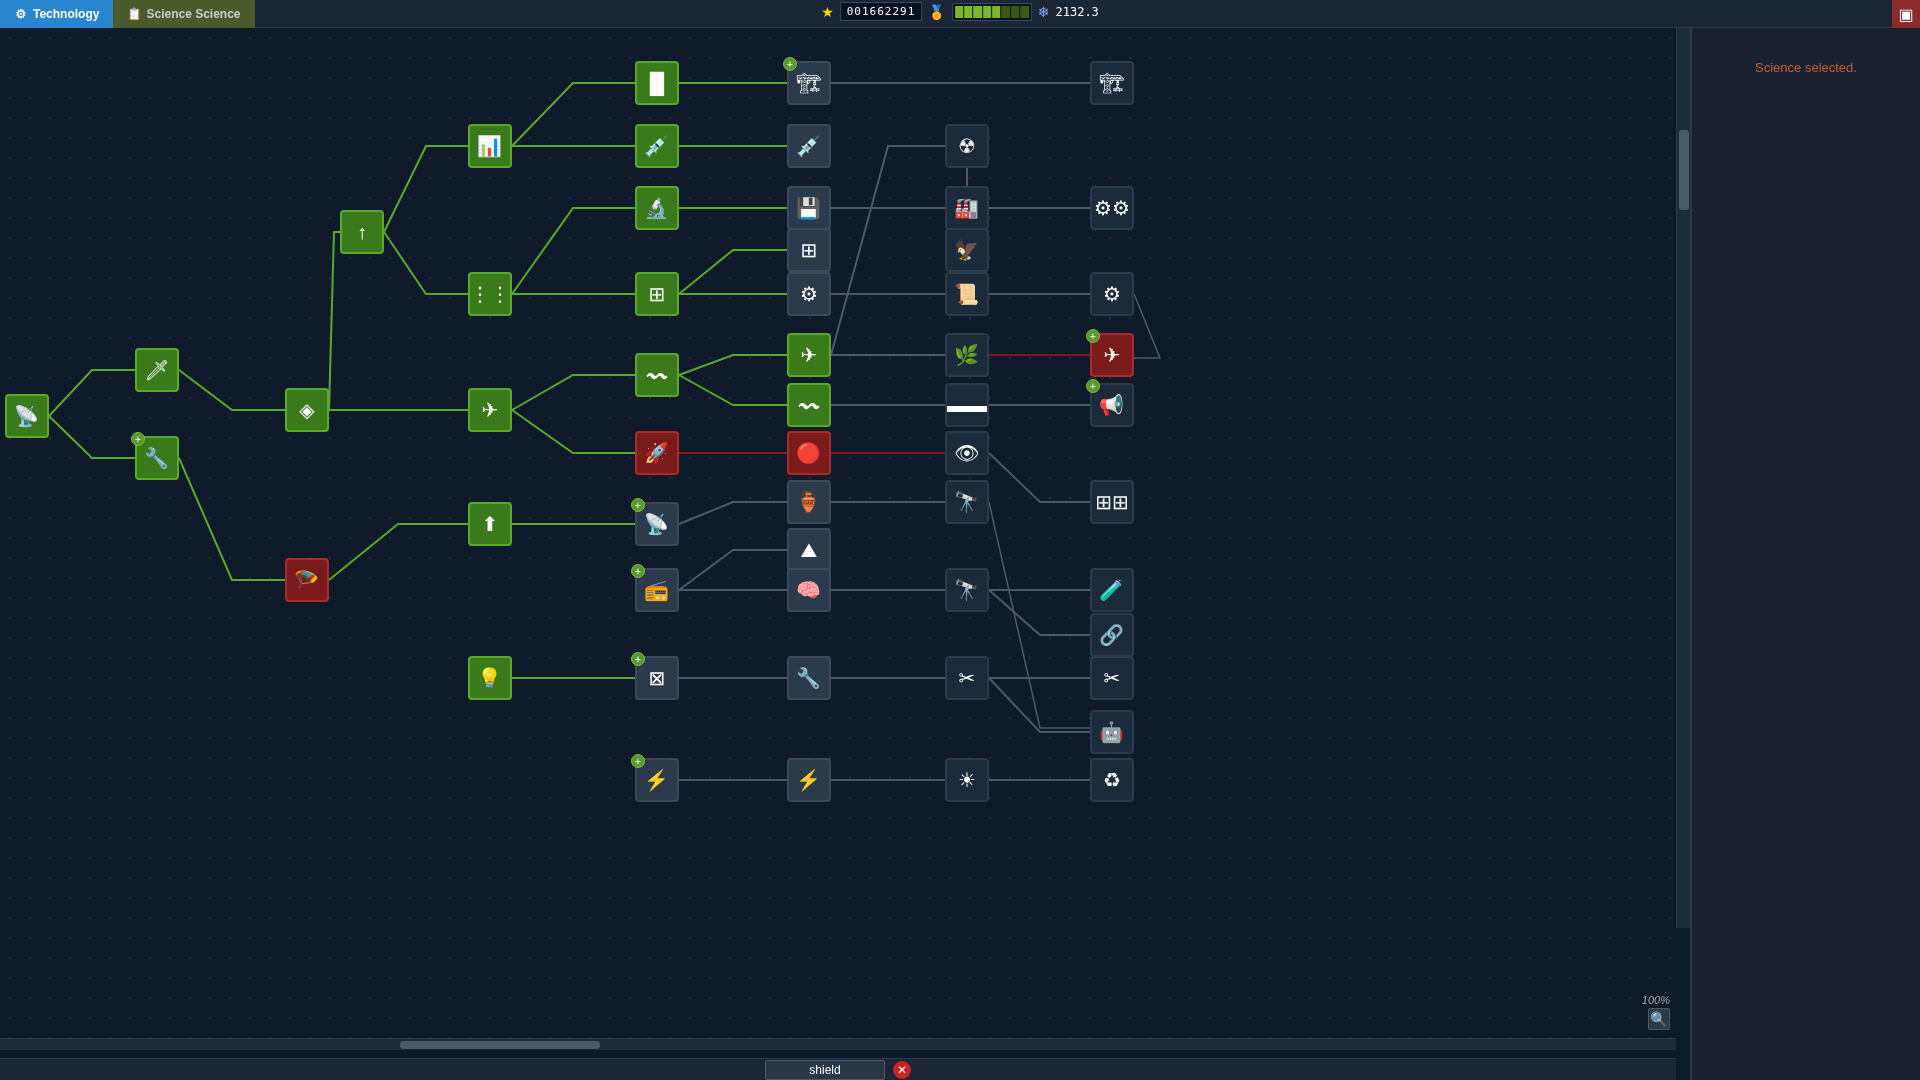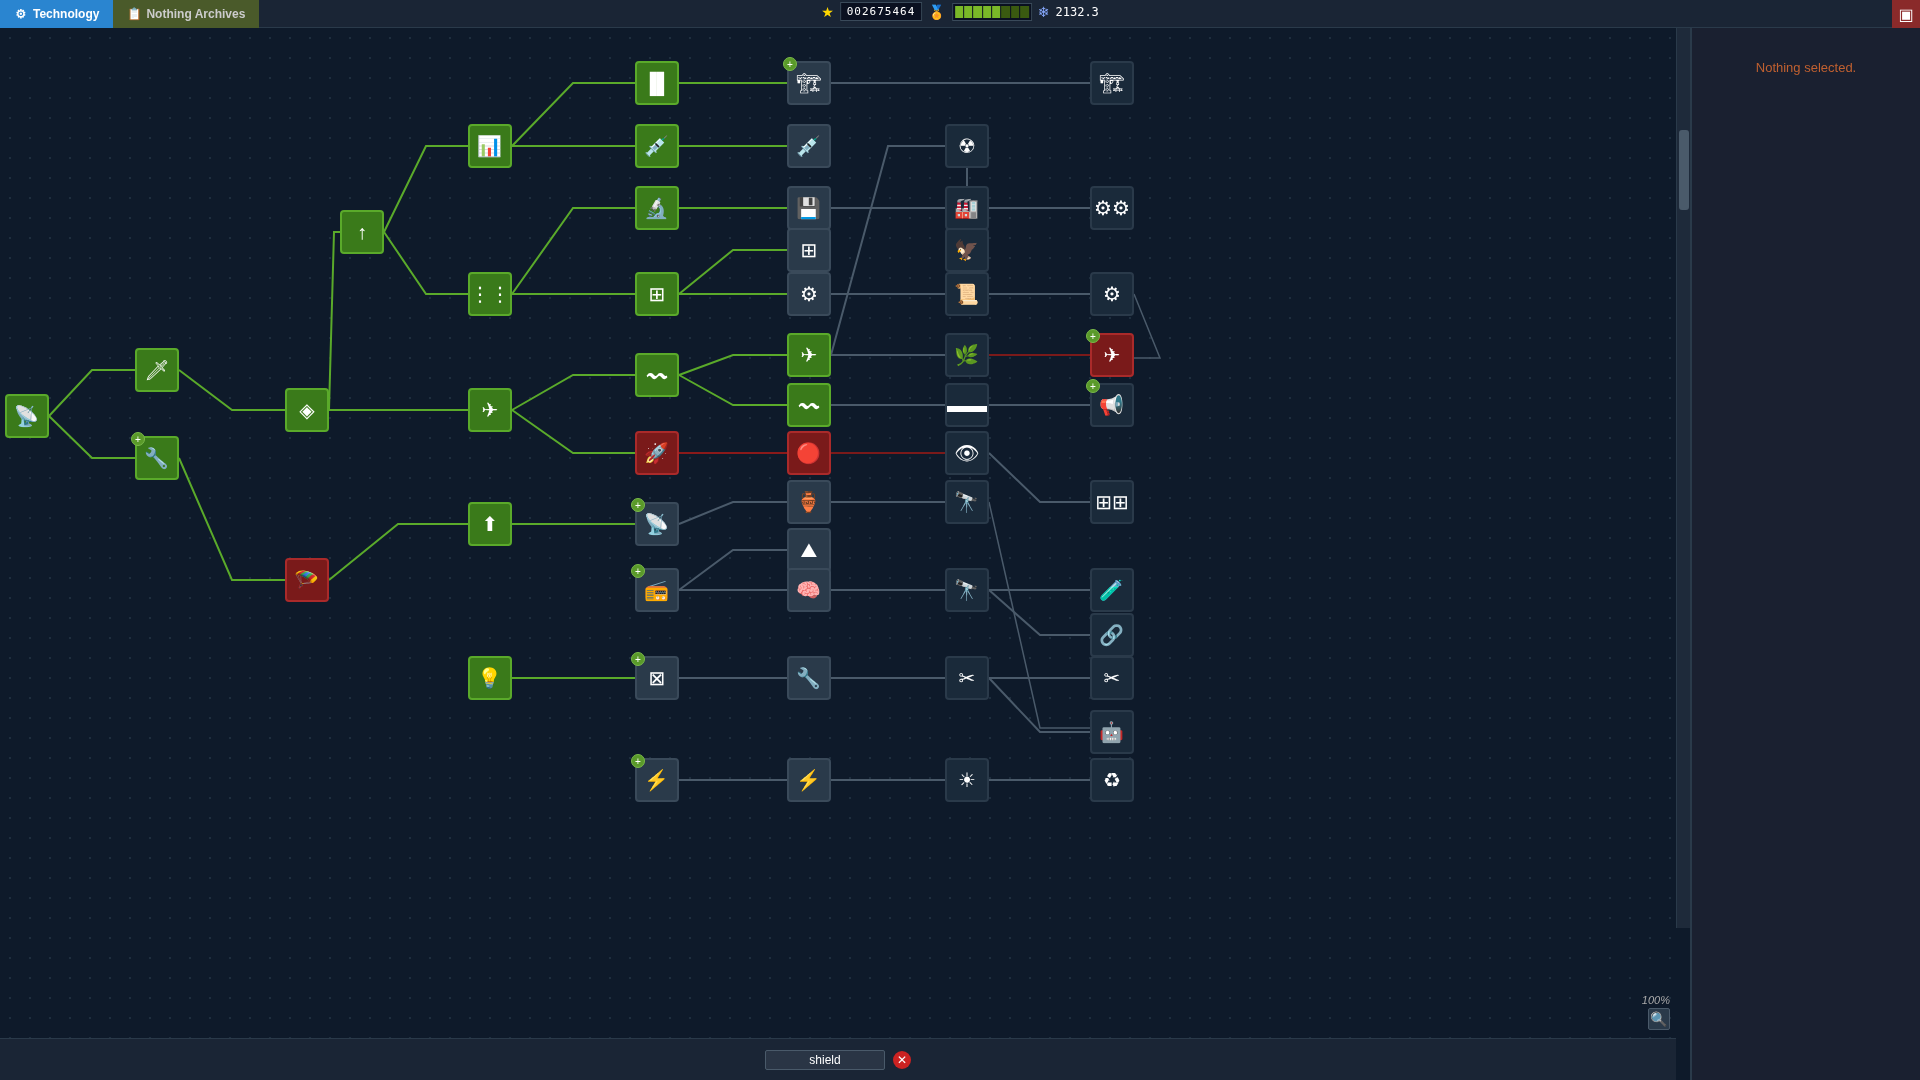--- a/index.html
+++ b/index.html
@@ -208,21 +208,21 @@
       display: flex;
       align-items: center;
       justify-content: center;
       border: 1px solid #7aba4a;
     }
 
     
     #bottom-bar {
       position: absolute;
       bottom: 0; left: 0; right: 244px;
-      height: 42px;
+      height: 22px;
       background: #1a2535;
       border-top: 1px solid #2a3a4a;
       display: flex;
       align-items: center;
       justify-content: center;
       gap: 8px;
     }
     .search-box {
       background: #2a3545;
       border: 1px solid #4a5a6a;
@@ -308,26 +308,26 @@
 </head>
 <body>
 
 <div id="topbar">
   <button class="tab-btn active">
     <span class="tab-icon">⚙</span>
     <span>Technology</span>
   </button>
   <button class="tab-btn secondary">
     <span class="tab-icon">📋</span>
-    <span>Nothing Archives</span>
+    <span>Science Science</span>
   </button>
 
   <div id="counter-area">
     <span style="color:#ffd700;font-size:14px;">★</span>
-    <div class="counter-box">002675464</div>
+    <div class="counter-box">001662291</div>
     <span style="color:#ffd700;font-size:14px;">🏅</span>
     <div class="energy-bar">
       <div class="energy-seg"></div>
       <div class="energy-seg"></div>
       <div class="energy-seg"></div>
       <div class="energy-seg"></div>
       <div class="energy-seg"></div>
       <div class="energy-seg dim"></div>
       <div class="energy-seg dim"></div>
       <div class="energy-seg dim"></div>
@@ -335,21 +335,21 @@
     <span class="snowflake-icon">❄</span>
     <span class="score-display">2132.3</span>
   </div>
 </div>
 
 <div id="close-btn">
   <span>▣</span>
 </div>
 
 <div id="right-panel">
-  <span class="nothing-selected">Nothing selected.</span>
+  <span class="nothing-selected">Science selected.</span>
 </div>
 
 <div id="scrollbar-right">
   <div class="scroll-thumb"></div>
 </div>
 
 <div id="main-canvas">
 
   <svg id="tech-svg" xmlns="http://www.w3.org/2000/svg">
 

